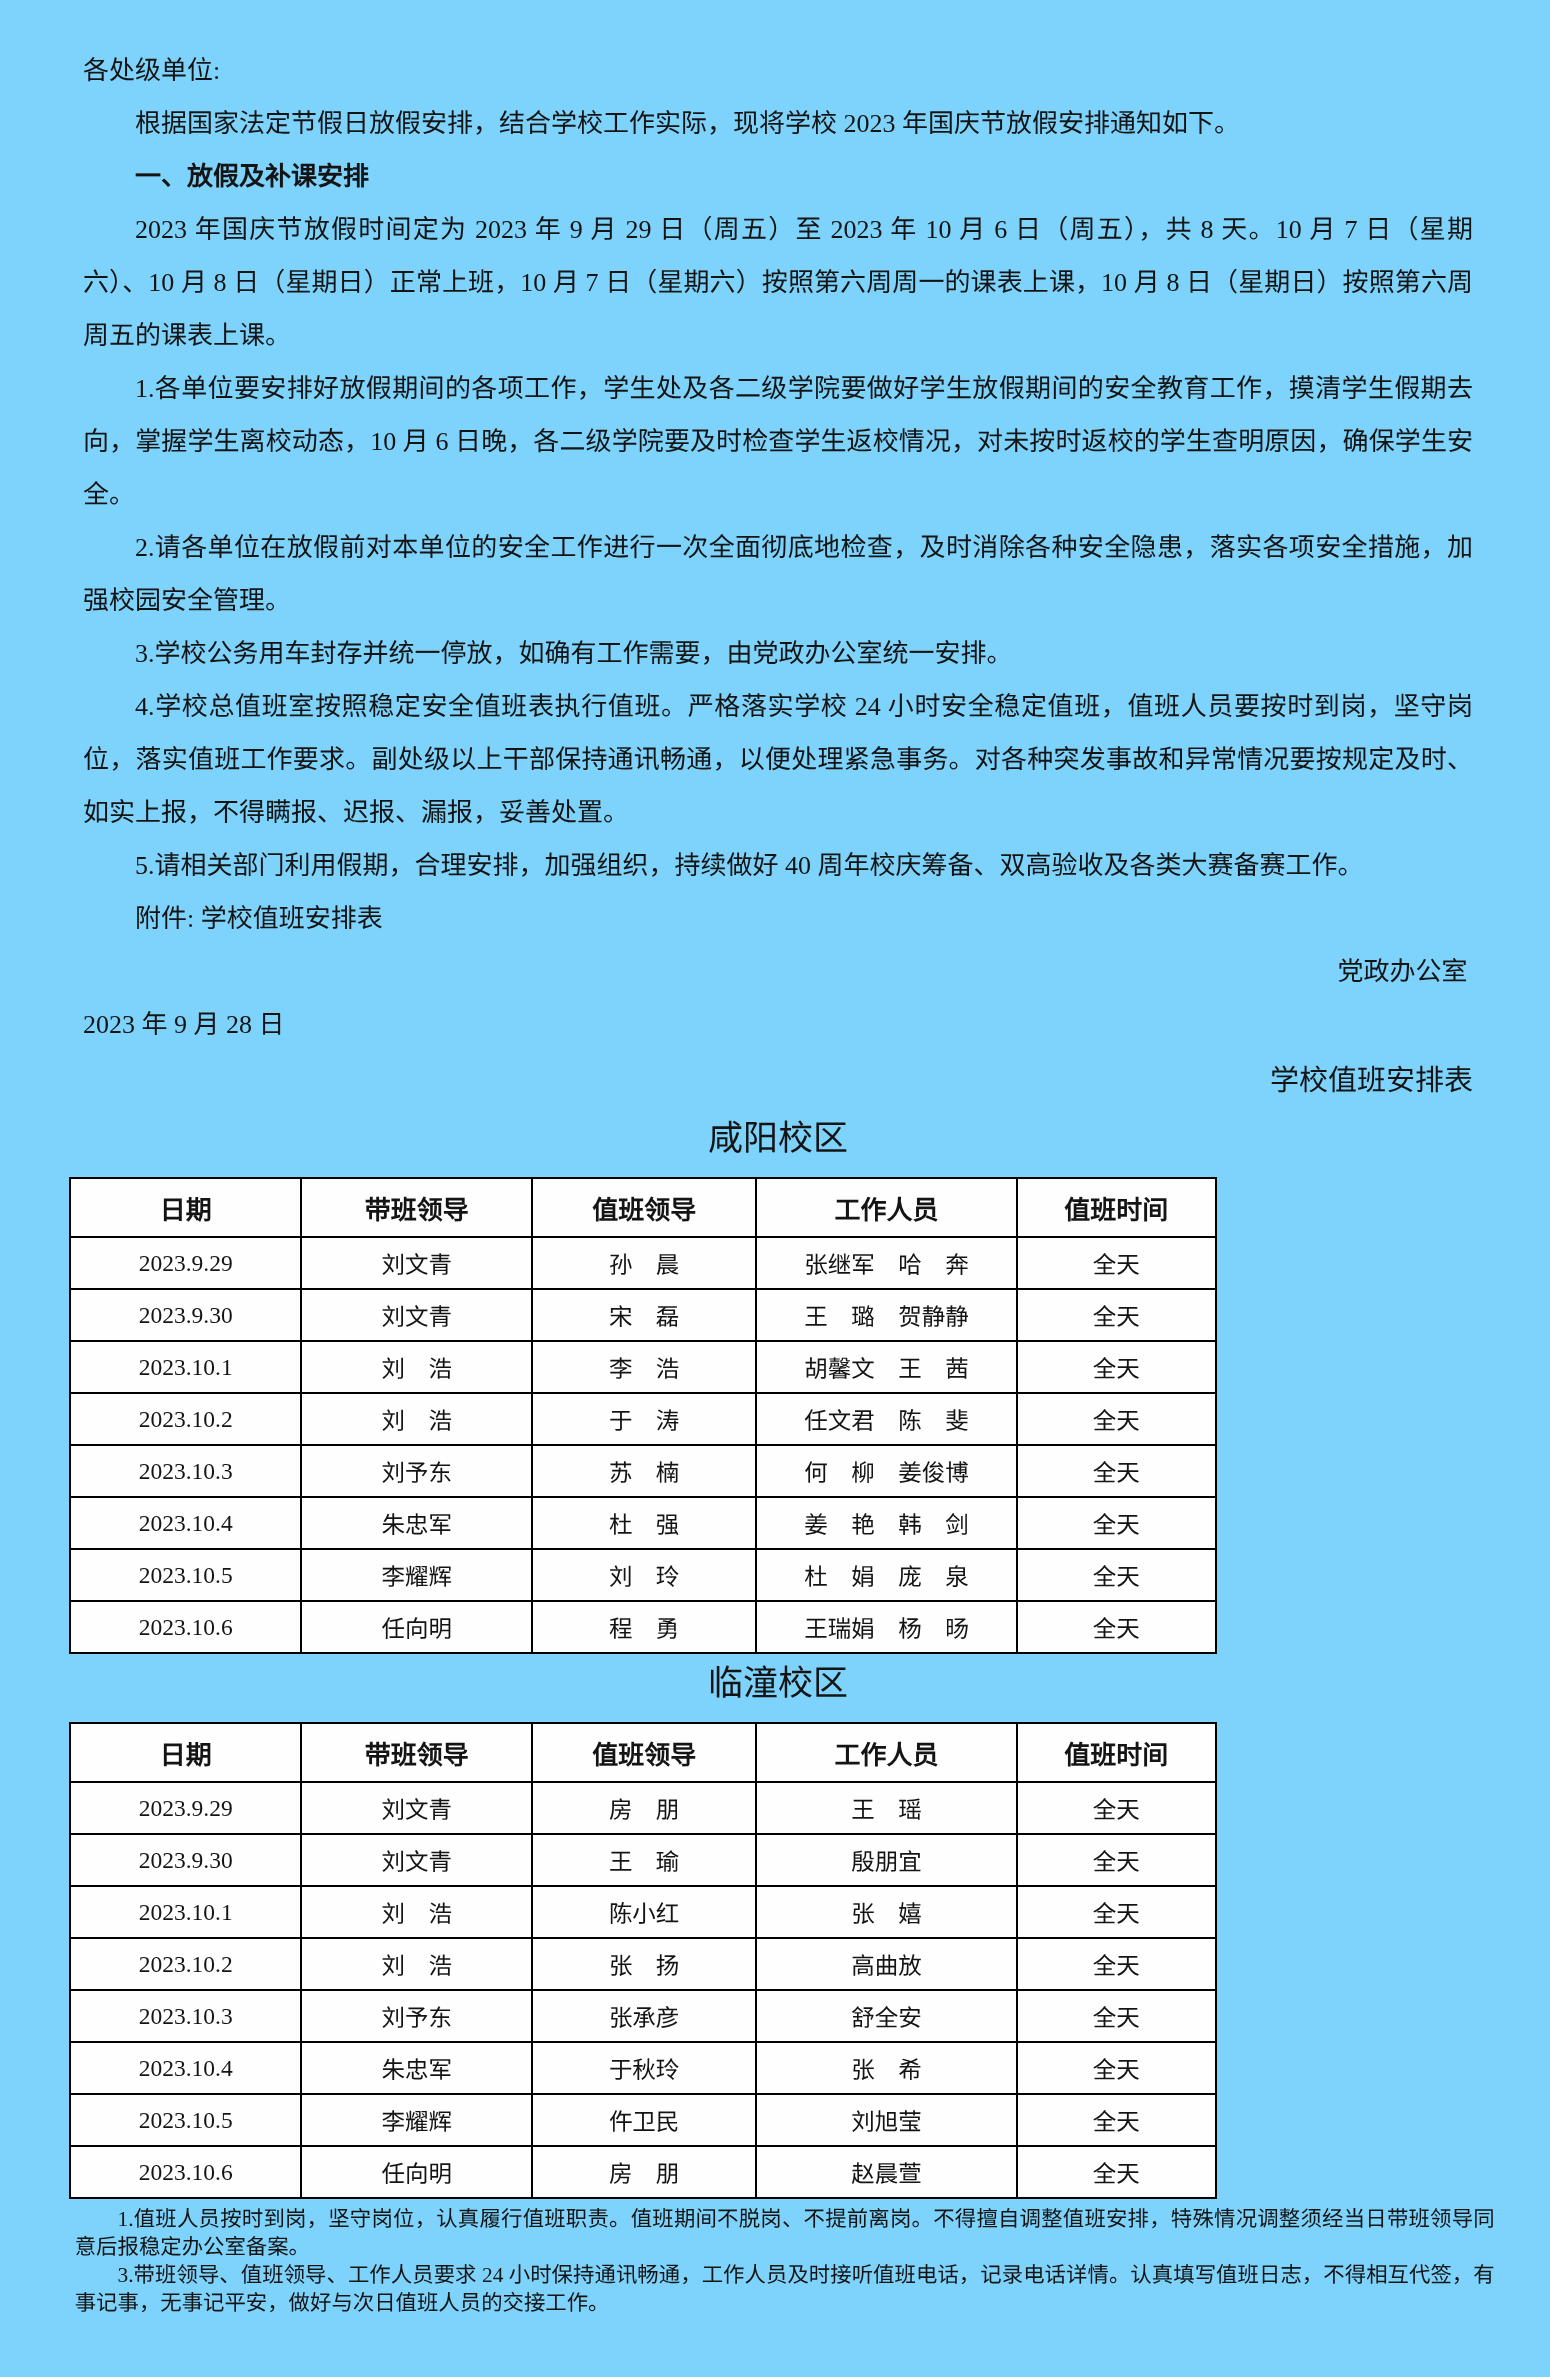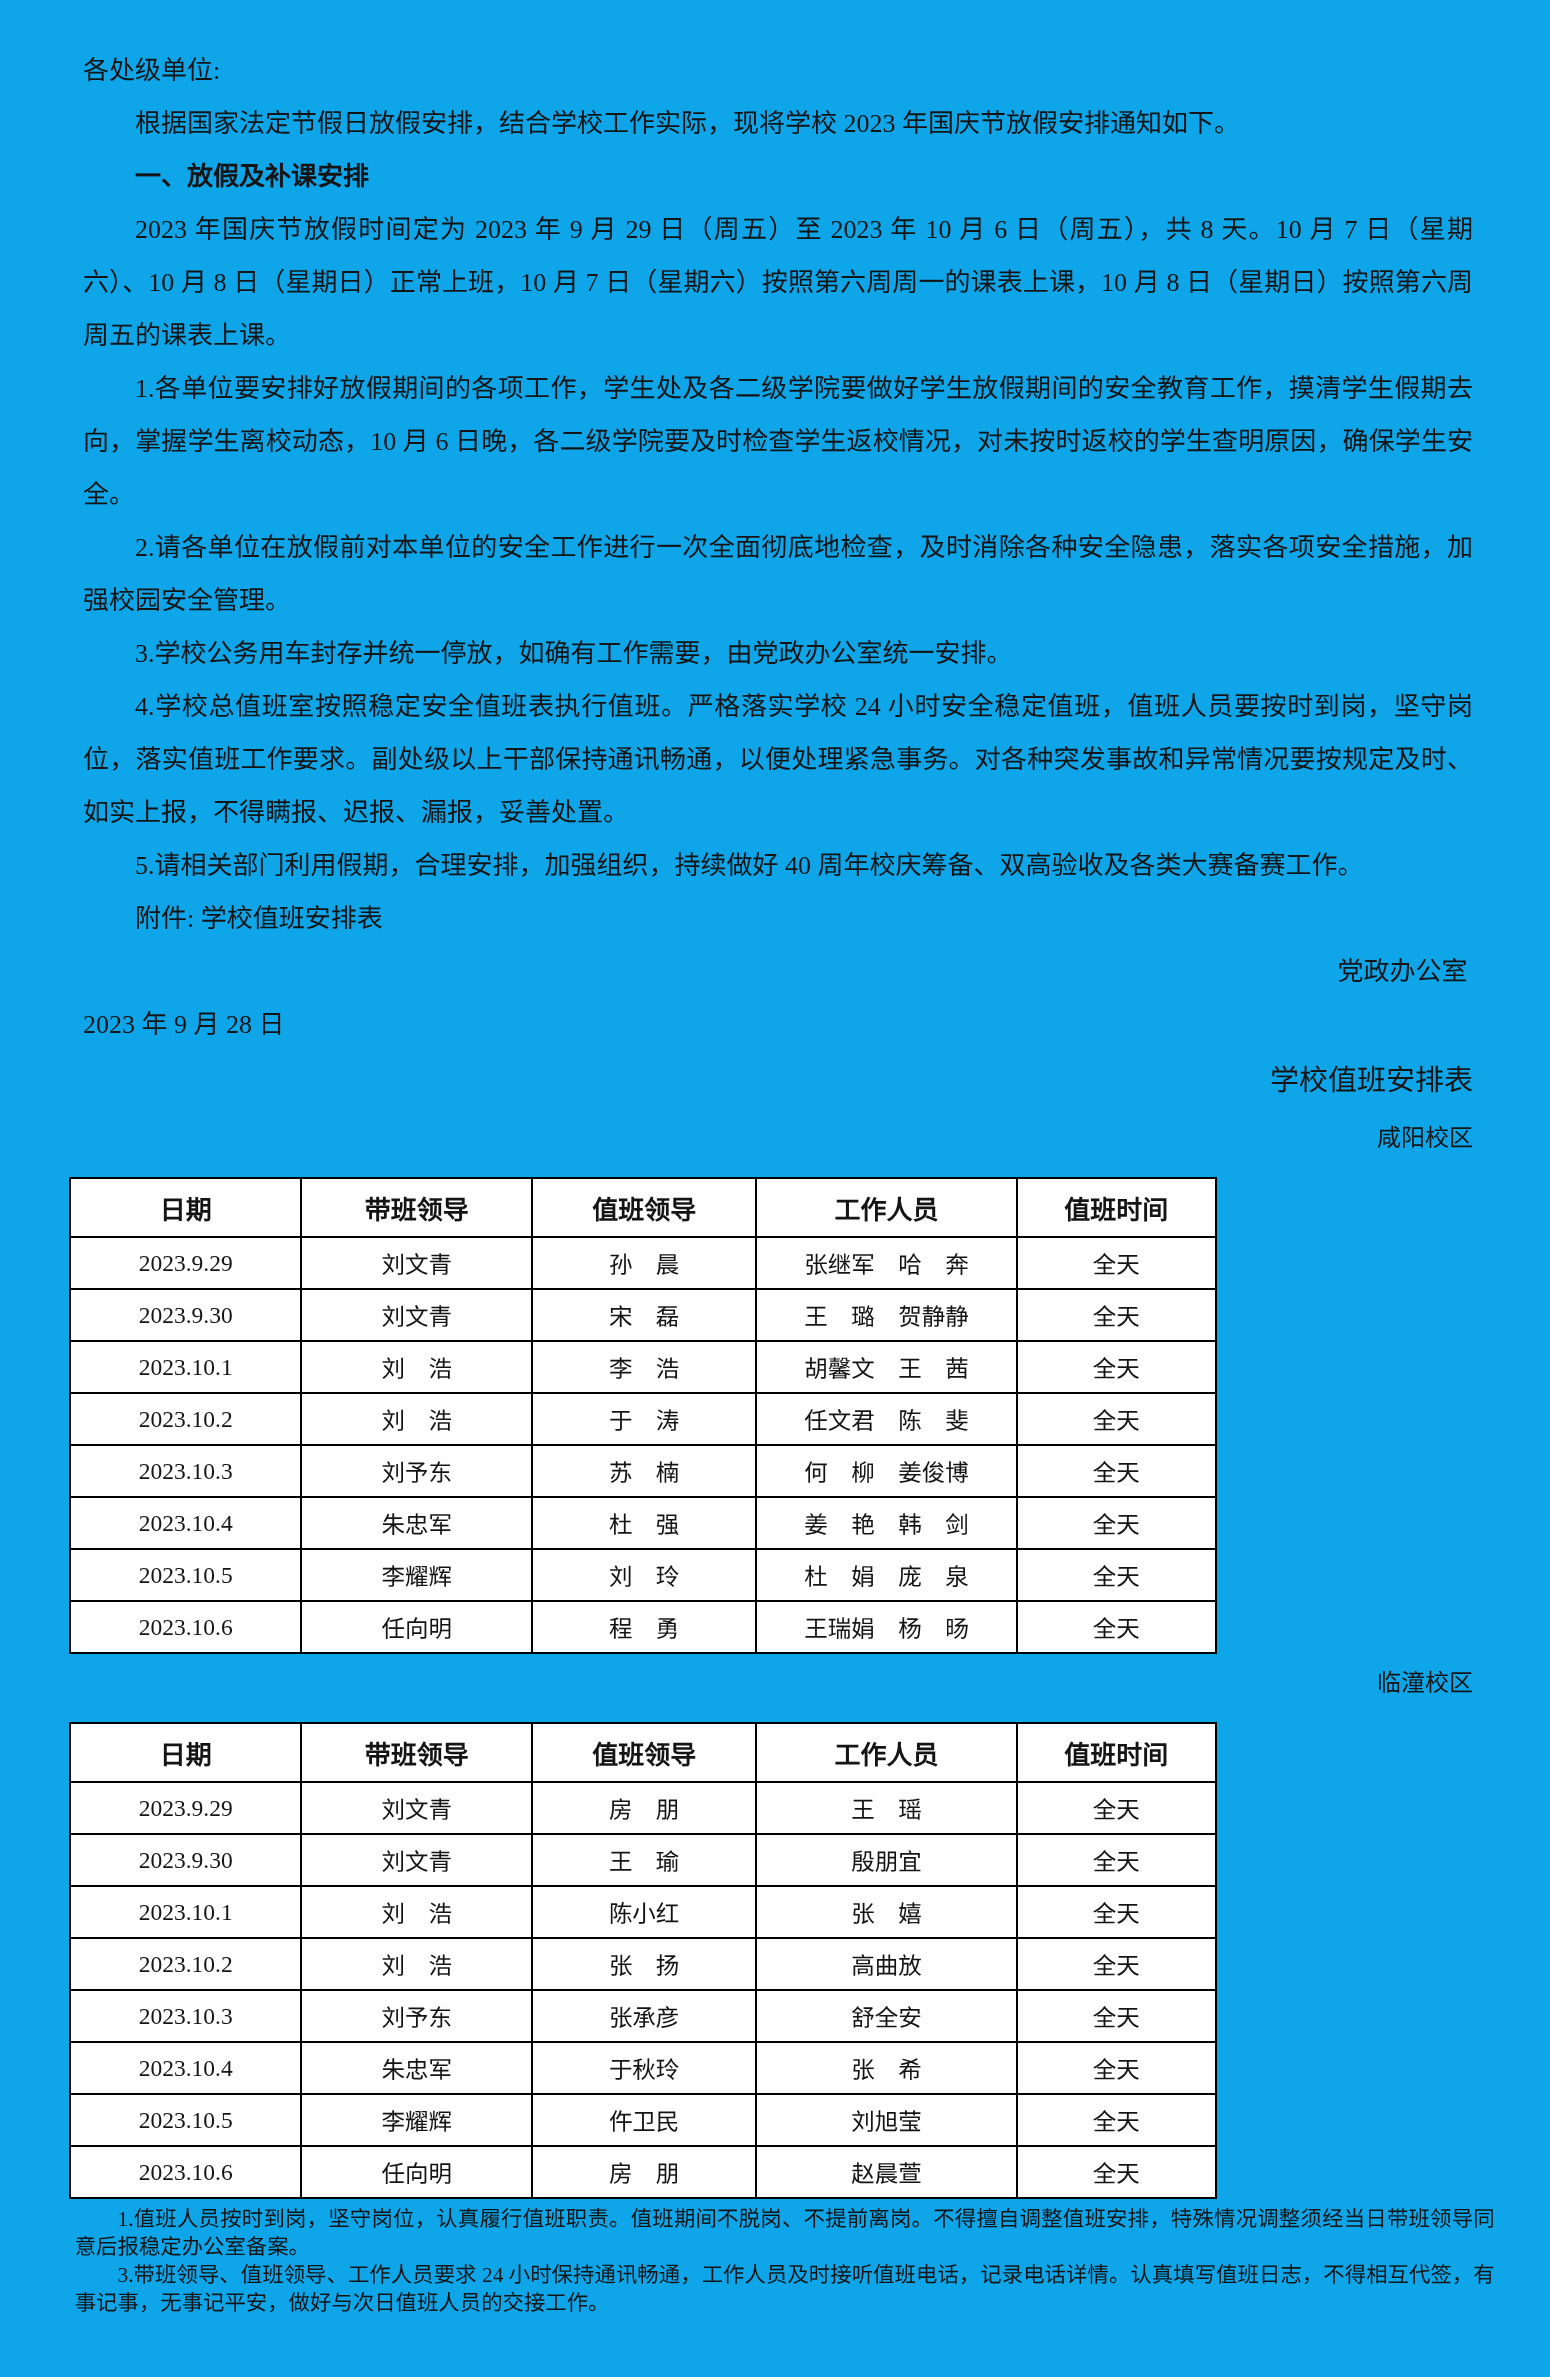--- a/index.html
+++ b/index.html
@@ -1,20 +1,20 @@
 <!DOCTYPE html>
 <html lang="zh-CN" style="font-size:11px"><head>
 <meta charset="utf-8">
 <style>
   html,body { margin:0; padding:0; background:#e8e8e8; }
   .page {
     position:relative;
     width:1550px; height:2377px;
     margin:0 auto;
-    background:#0ea5e9;
+    background:#7dd3fc;
     color:#141414;
     font-family:"Liberation Serif","DejaVu Serif",serif;
     box-sizing:border-box;
     padding:44px 77px 0 83px;
     overflow:hidden;
   }
   
   .doc p { margin:0; font-size:26px; line-height:53px; text-align:justify; }
   .indent { text-indent:2em; }
   .sec-heading {
@@ -26,22 +26,22 @@
   }
   .sign { text-align:right !important; padding-right:5.5px; }
   .sign-date { text-align:center; padding-right:1.4px; }
 
   
   .sched-title {
     margin:0; text-align:right;
     font-size:29px; line-height:58px; font-weight:normal;
   }
   .campus-name {
-    margin:2.8px 0 12.4px 0; text-align:right;
-    font-size:24px; line-height:53px; font-weight:normal;
+    margin:2.8px 0 12.4px 0; text-align:center;
+    font-size:35px; line-height:53px; font-weight:normal;
   }
   table.duty {
     border-collapse:collapse; table-layout:fixed;
     width:1148px; margin-left:-14px;
     background:#fefefe;
   }
   table.duty th, table.duty td {
     border:2.1px solid #000;
     text-align:center; vertical-align:middle;
     overflow:hidden; white-space:nowrap;

